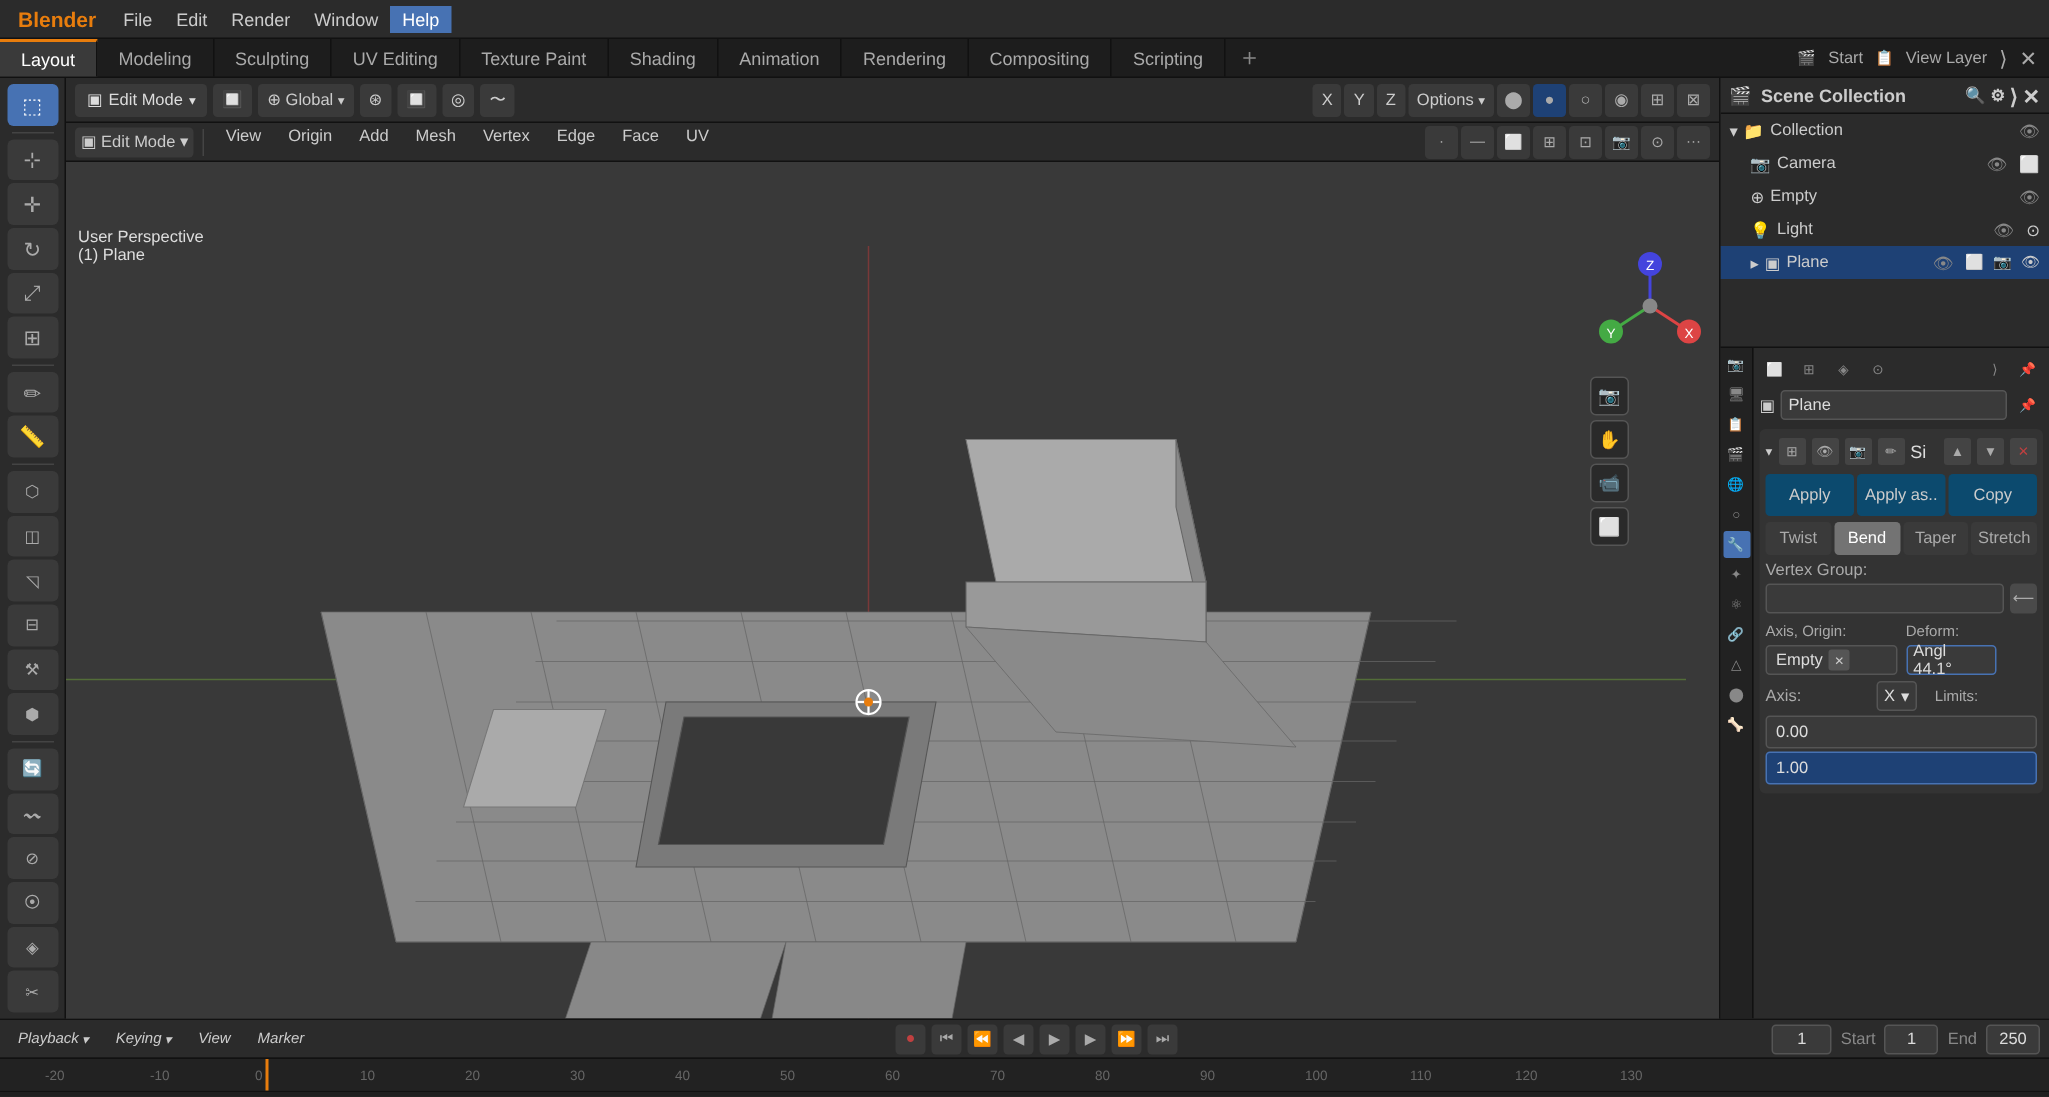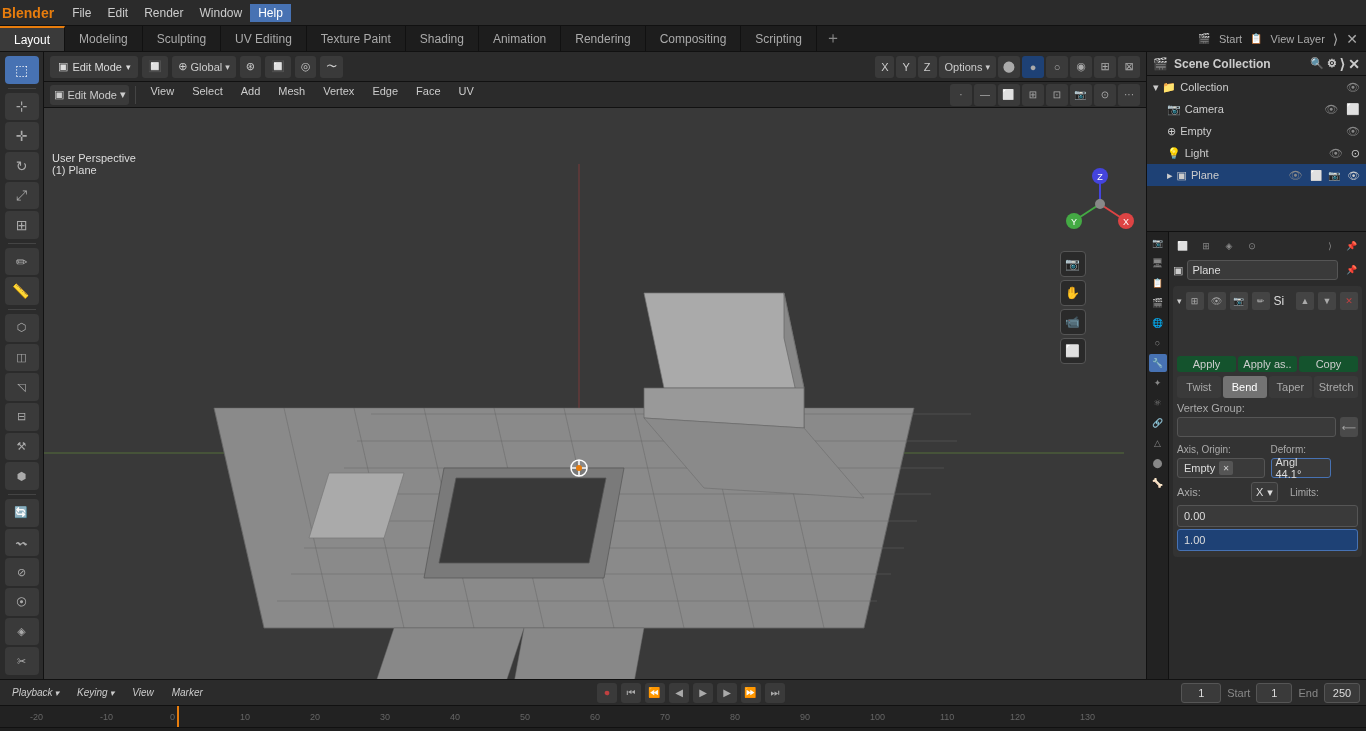--- a/index.html
+++ b/index.html
@@ -5,21 +5,21 @@
     * { box-sizing: border-box; margin: 0; padding: 0; }
     body { background: #1a1a1a; color: #ccc; font-family: 'Segoe UI', Arial, sans-serif; font-size: 12px; overflow: hidden; width: 1366px; height: 731px; }
 
     
     #top-menu-bar {
       height: 26px;
       background: #2b2b2b;
       display: flex;
       align-items: center;
       border-bottom: 1px solid #111;
-      padding: 0 2px;
+      padding: 0 12px;
     }
     #top-menu-bar .logo {
       color: #e87d0d;
       font-weight: bold;
       font-size: 14px;
       margin-right: 10px;
     }
     #top-menu-bar .menu-item {
       padding: 2px 8px;
       color: #ccc;
@@ -251,29 +251,28 @@
       color: #aaa;
     }
 
     .modifier-buttons {
       display: flex;
       gap: 2px;
       margin: 4px 0;
     }
     .mod-btn {
       flex: 1;
-      height: 16px;
-      background: #14532d;
+      height: 28px;
+      background: #0c4a6e;
       border: none;
       border-radius: 3px;
       color: #ccc;
       font-size: 11px;
       cursor: pointer;
       text-align: center;
-      margin-top: 40px;
     }
 
     .deform-tabs {
       display: flex;
       gap: 2px;
       margin-bottom: 4px;
     }
     .deform-tab {
       flex: 1;
       height: 22px;
@@ -754,21 +753,21 @@
     <div id="edit-toolbar">
 
       <div class="edit-dropdown">
         <span>▣</span>
         <span>Edit Mode</span>
         <span>▾</span>
       </div>
       <div style="width:1px;height:18px;background:#444;margin:0 4px;"></div>
 
       <span class="edit-btn">View</span>
-      <span class="edit-btn">Select</span>
+      <span class="edit-btn">Origin</span>
       <span class="edit-btn">Add</span>
       <span class="edit-btn">Mesh</span>
       <span class="edit-btn">Vertex</span>
       <span class="edit-btn">Edge</span>
       <span class="edit-btn">Face</span>
       <span class="edit-btn">UV</span>
 
       <div style="margin-left: auto; display:flex; gap:2px; align-items:center;">
         <div class="vi-btn" style="font-size:10px;">·</div>
         <div class="vi-btn" style="font-size:10px;">—</div>

